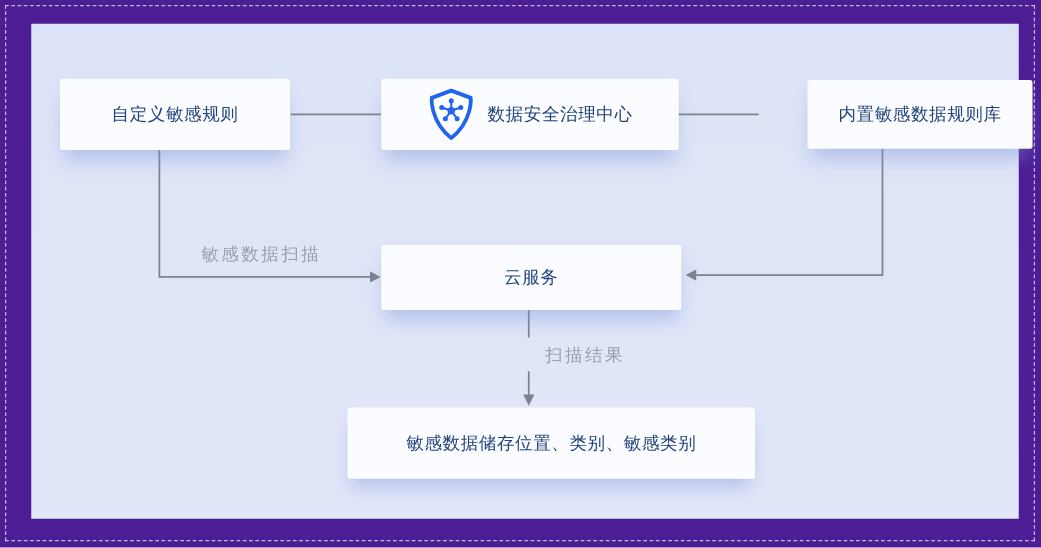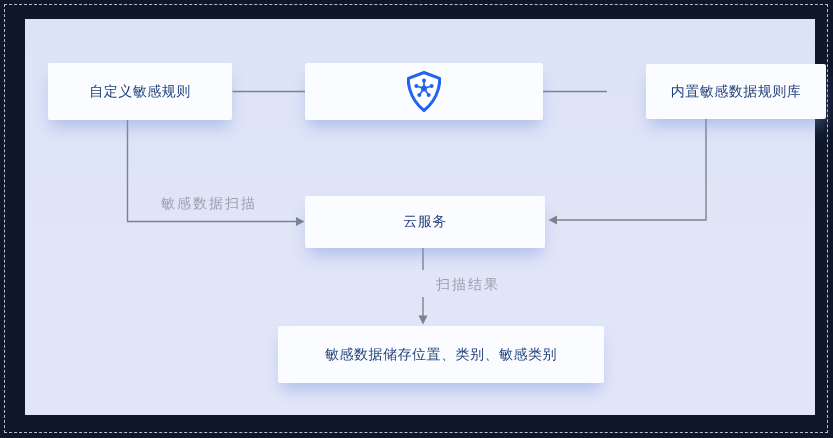--- a/index.html
+++ b/index.html
@@ -1,17 +1,17 @@
 <!DOCTYPE html>
 <html style="--panel-bg: #dfe4f7; --node-bg: #fbfcff; --node-text: #22427c; --accent-blue: #2065f0; --line-gray: #7e838b; --label-gray: #9aa1ae; --frame-dash: #b9bfc9;"><head>
 <meta charset="utf-8">
 <style>
   html,body{margin:0;padding:0;background:#ffffff;}
   body{font-family:"Liberation Sans","DejaVu Sans",sans-serif;}
-  .stage{position:relative;width:833px;height:438px;background:#0f172a;overflow:hidden;}
+  .stage{position:relative;width:833px;height:438px;background:#4c1d95;overflow:hidden;}
   .dashed-frame{position:absolute;left:4px;top:4px;right:5px;bottom:5px;border:1px dashed var(--frame-dash,#b9bfc9);pointer-events:none;}
   .panel{position:absolute;left:25px;top:19px;width:790px;height:396px;background:linear-gradient(180deg,#dde3f6 0%,#e2e6f9 100%);}
   .node{position:absolute;display:flex;align-items:center;justify-content:center;background:var(--node-bg,#fbfcff);border-radius:2px;box-shadow:0 10px 14px -3px rgba(122,148,220,0.45);color:var(--node-text,#22427c);font-size:14px;letter-spacing:0.5px;white-space:nowrap;}
   .node-custom{left:48px;top:63px;width:184px;height:57px;}
   .node-center{left:305px;top:63px;width:238px;height:57px;gap:10px;}
   .node-builtin{left:606px;top:64px;width:180px;height:55px;margin-left:40px;}
   .node-cloud{left:305px;top:196px;width:240px;height:52px;}
   .node-result{left:278px;top:326px;width:326px;height:57px;}
   .edge-label{position:absolute;color:var(--label-gray,#9aa1ae);font-size:14px;letter-spacing:2px;white-space:nowrap;}
   .label-scan{left:161px;top:195px;}
@@ -57,20 +57,21 @@
         <line class="molecule-line" x1="19" y1="18.5" x2="14.3" y2="25"></line>
         <line class="molecule-line" x1="19" y1="18.5" x2="11.4" y2="16"></line>
         <circle class="molecule-dot" cx="19" cy="18.5" r="3"></circle>
         <circle class="molecule-dot" cx="19" cy="10.5" r="2"></circle>
         <circle class="molecule-dot" cx="26.6" cy="16" r="2"></circle>
         <circle class="molecule-dot" cx="23.7" cy="25" r="2"></circle>
         <circle class="molecule-dot" cx="14.3" cy="25" r="2"></circle>
         <circle class="molecule-dot" cx="11.4" cy="16" r="2"></circle>
       </g>
     </svg>
+    <span>数据安全治理中心</span>
   </div>
 
   <div class="node node-builtin">
     <span>内置敏感数据规则库</span>
   </div>
 
   <div class="node node-result">
     <span>敏感数据储存位置、类别、敏感类别</span>
   </div>
 

